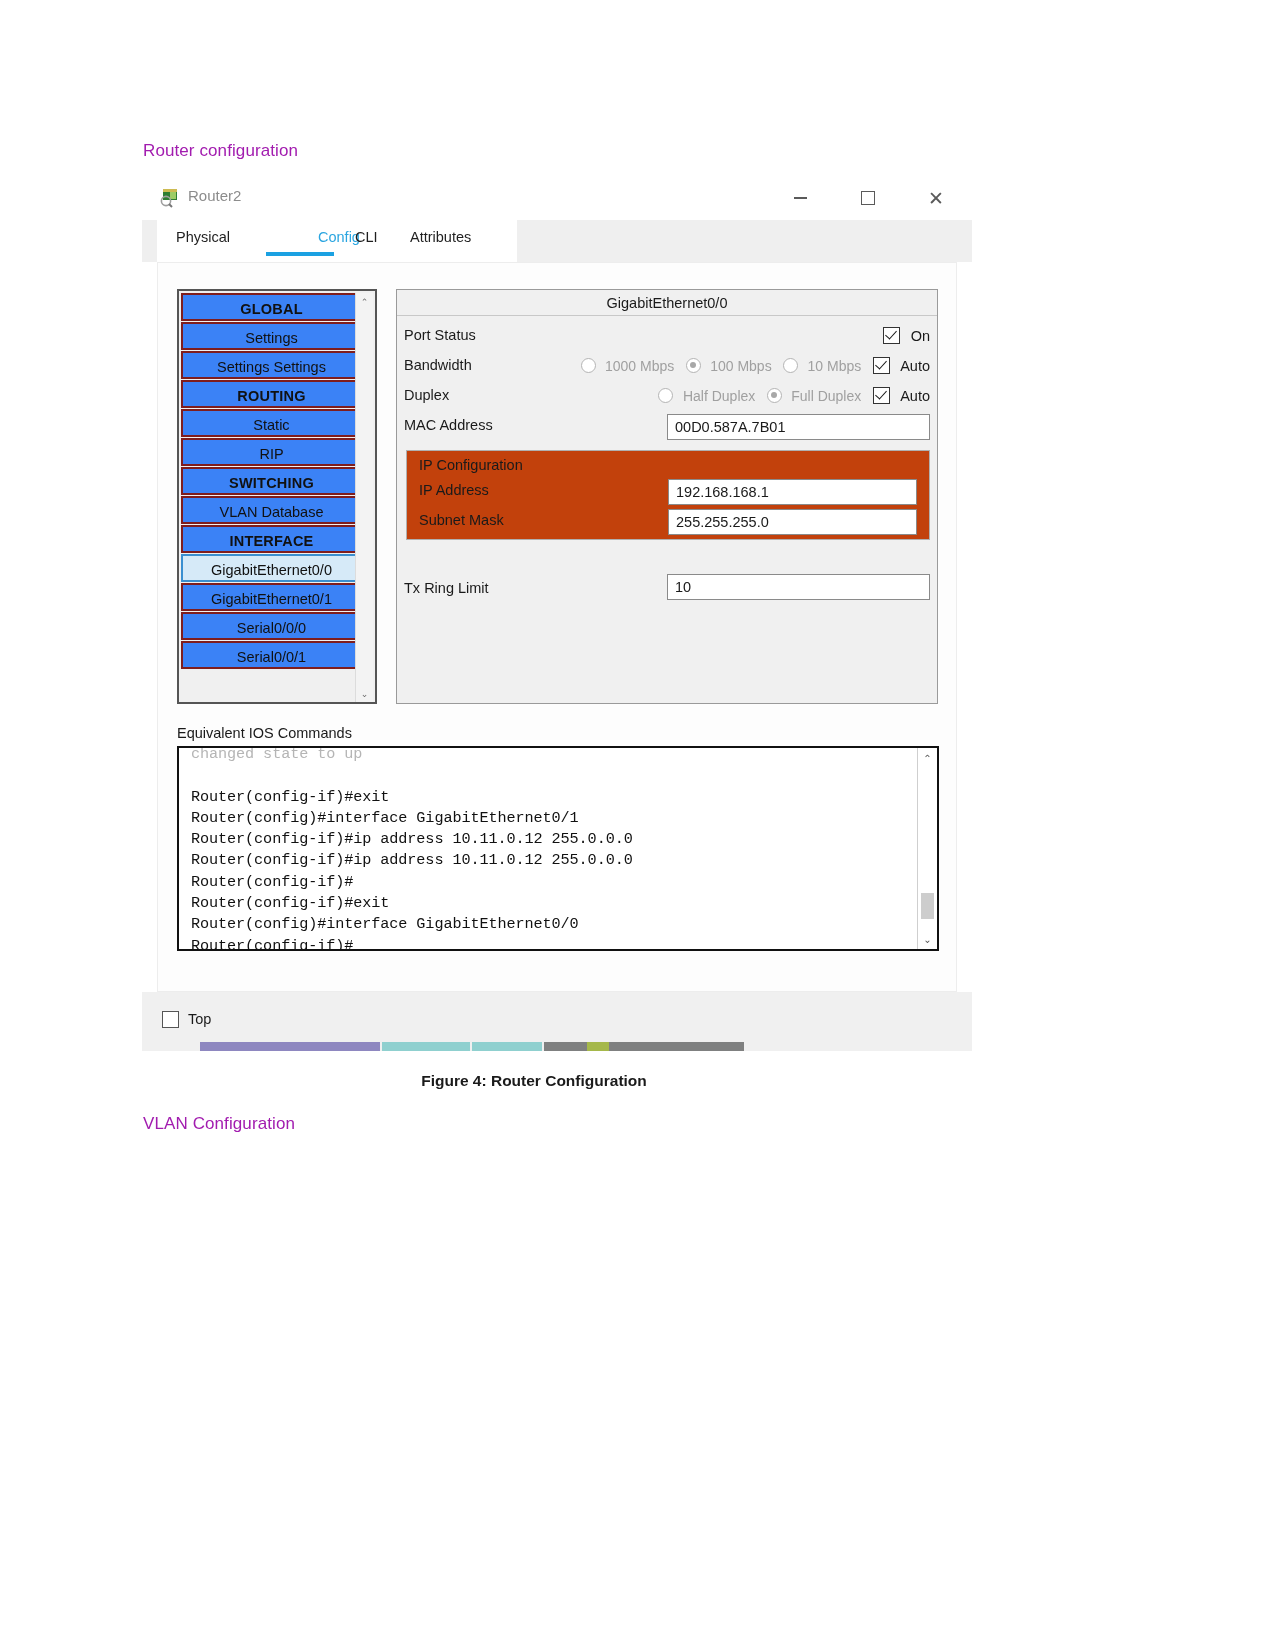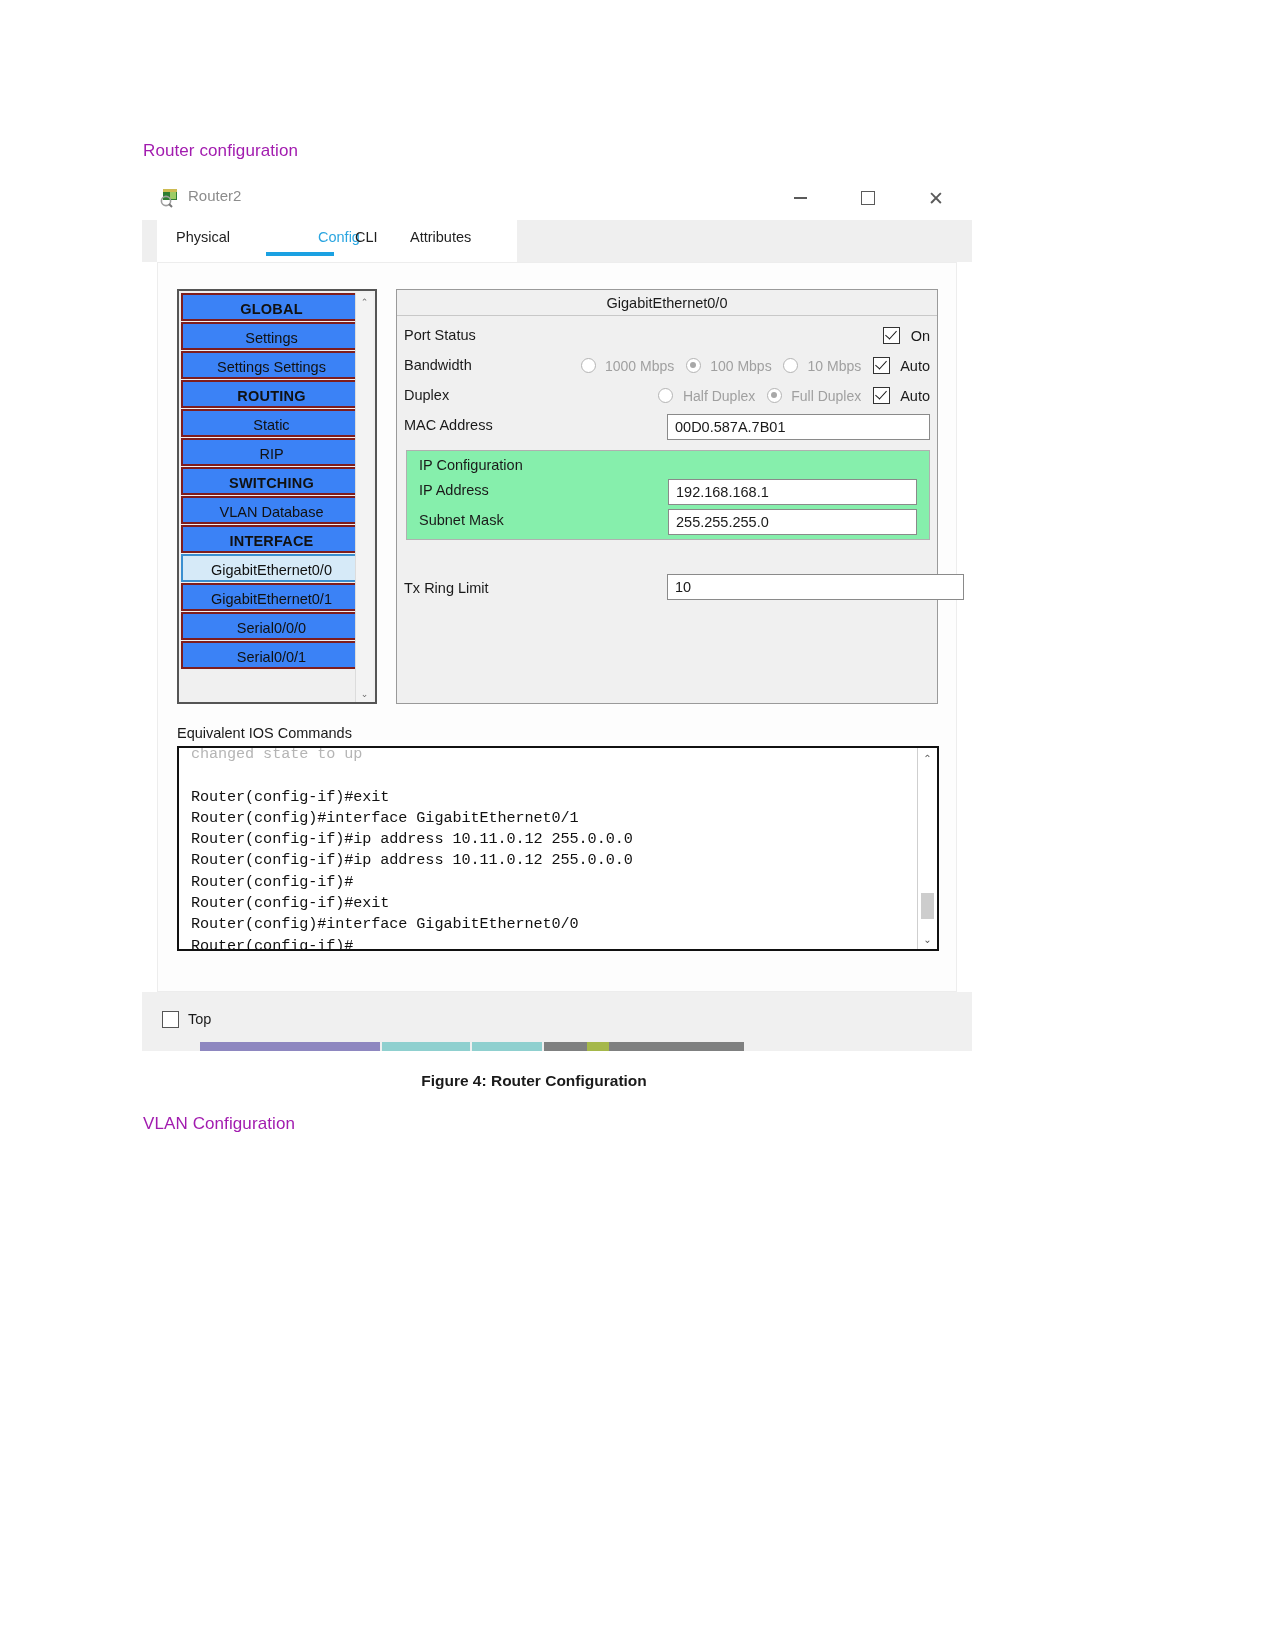--- a/index.html
+++ b/index.html
@@ -318,21 +318,21 @@
     overflow: hidden;
     white-space: nowrap;
   }
 
   .ipbox {
     position: absolute;
     left: 9px;
     top: 160px;
     width: 524px;
     height: 90px;
-    background: #86efac;
+    background: #c2410c;
     border: 1px solid #b0b0b0;
     box-sizing: border-box;
   }
   .ipbox-title {
     position: absolute;
     left: 12px; top: 6px;
     font-size: 14.5px;
     color: #1a1a1a;
   }
 
@@ -533,21 +533,21 @@
           <span class="ipbox-title">IP Configuration</span>
           <span class="flabel" style="left:12px; top:31px;">IP Address</span>
           <div class="tfield" style="left:261px; top:28px; width:249px;">192.168.168.1</div>
           <span class="flabel" style="left:12px; top:61px;">Subnet Mask</span>
           <div class="tfield" style="left:261px; top:58px; width:249px;">255.255.255.0</div>
         </div>
 
         <div class="frow" style="top:285px;">
           <span class="flabel">Tx Ring Limit</span>
         </div>
-        <div class="tfield" style="left:270px; top:284px; width:297px;">10</div>
+        <div class="tfield" style="left:270px; top:284px; width:263px;">10</div>
       </div>
 
       <div class="ios-label">Equivalent IOS Commands</div>
 
       <div class="console">
         <div class="console-lines"><span class="clip">changed state to up</span><span id="ios-lines">
 
 Router(config-if)#exit
 Router(config)#interface GigabitEthernet0/1
 Router(config-if)#ip address 10.11.0.12 255.0.0.0

